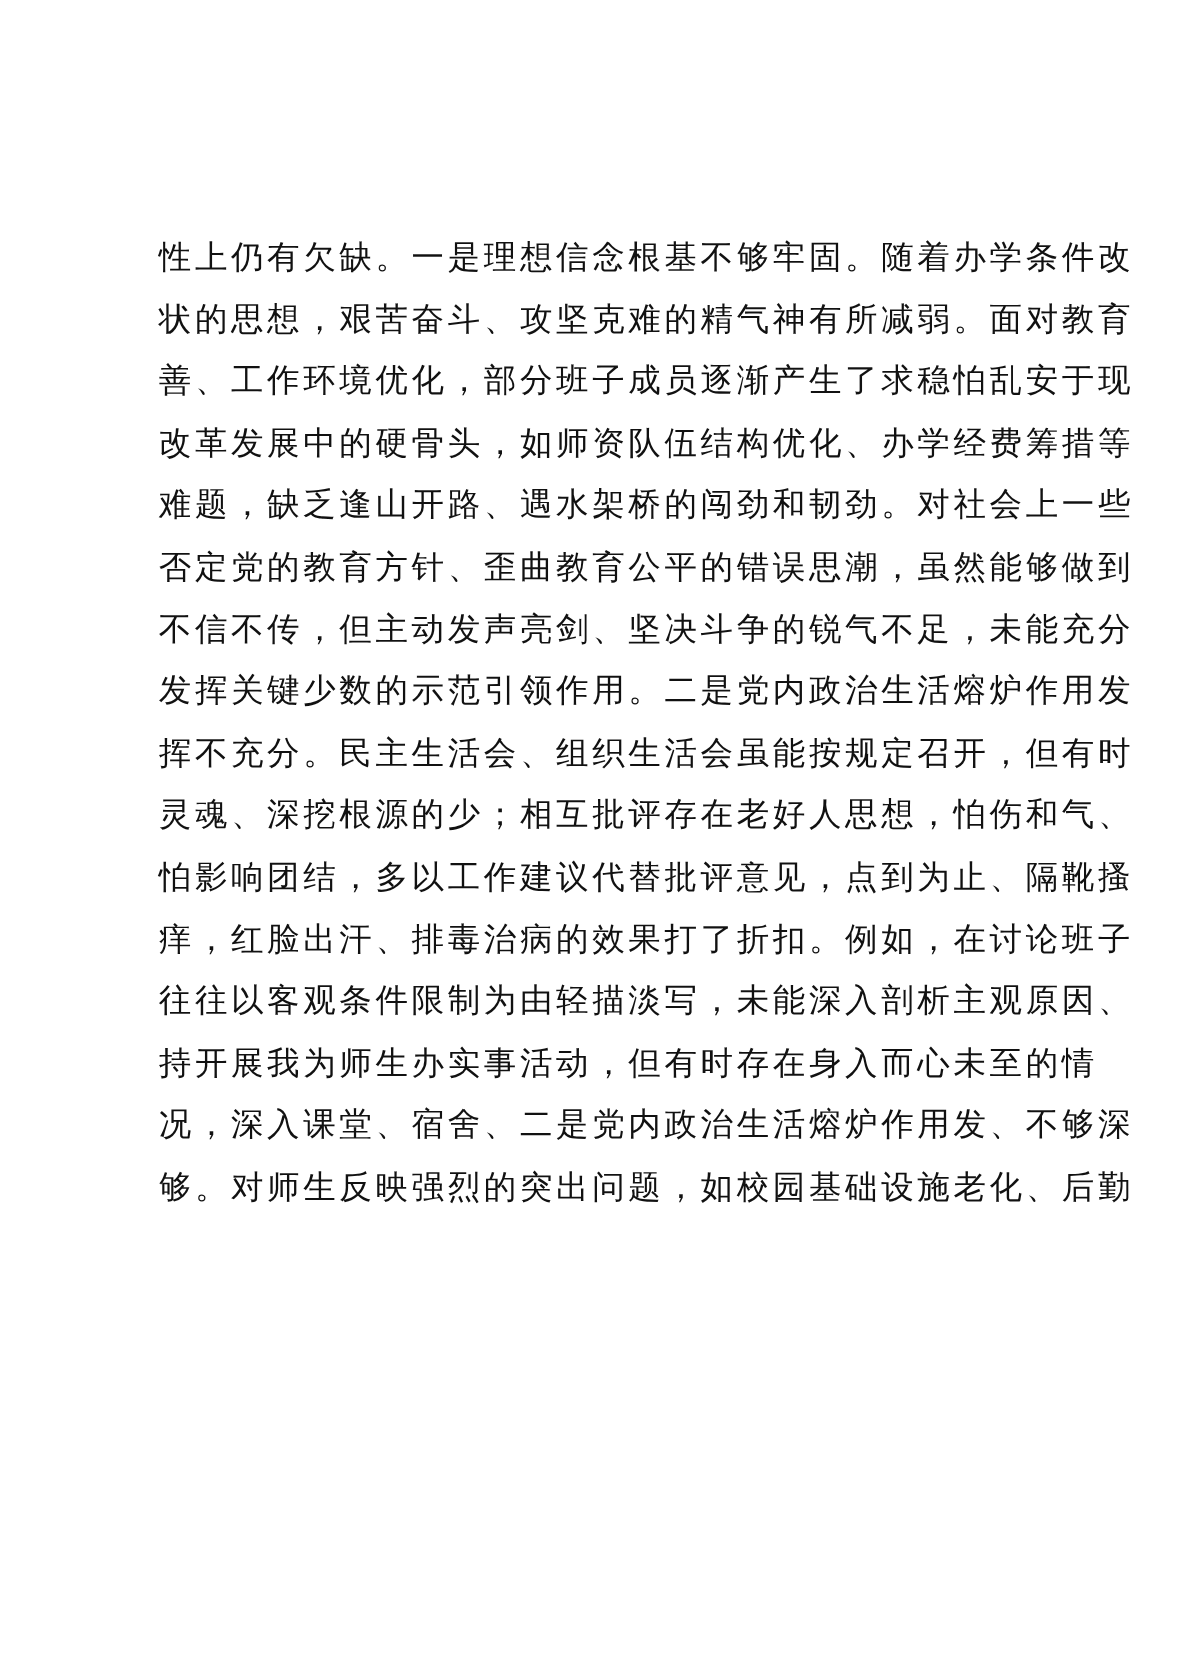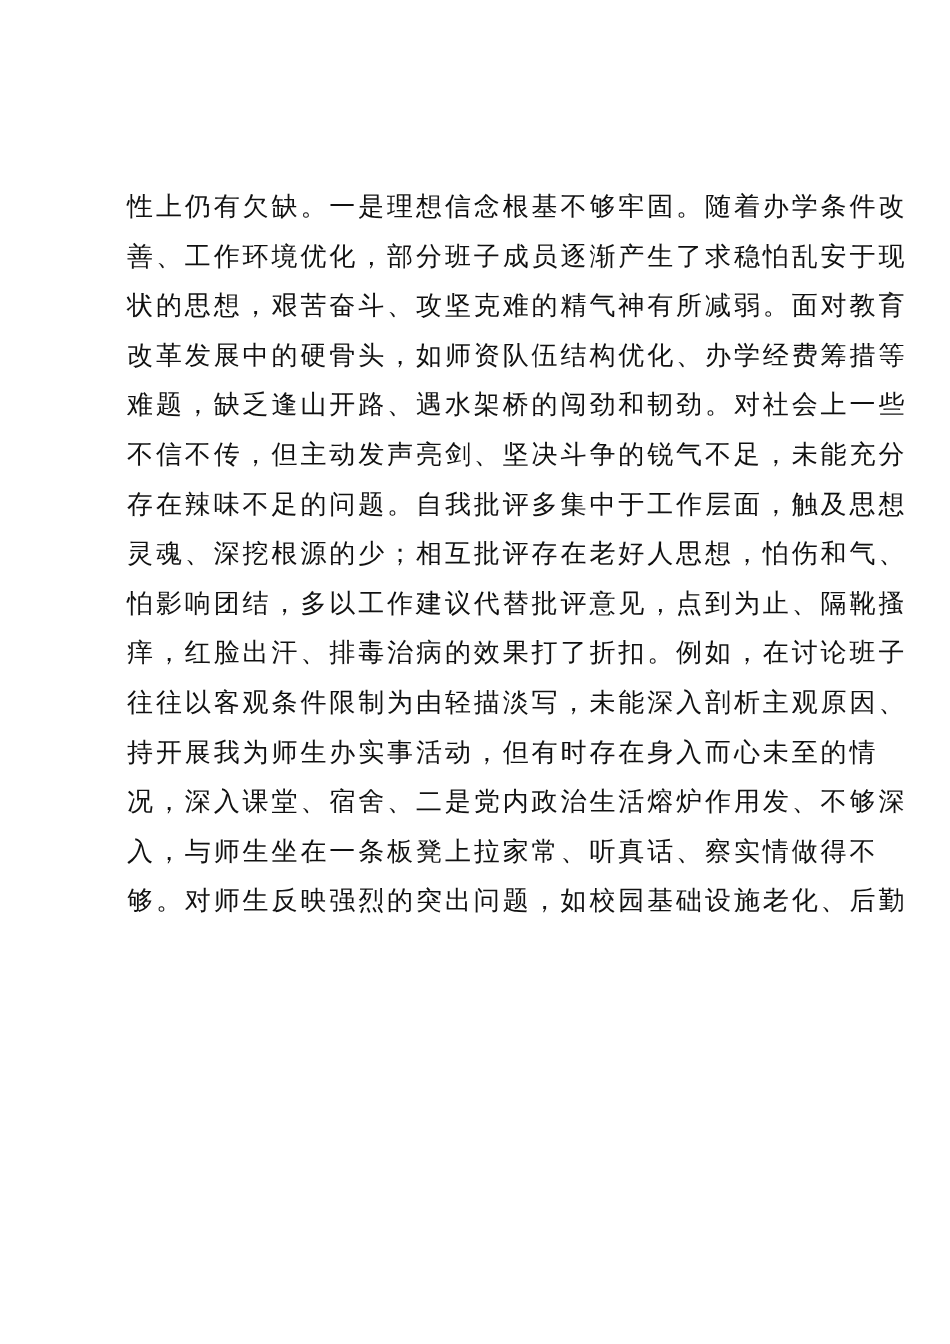--- a/index.html
+++ b/index.html
@@ -22,28 +22,29 @@
     white-space: nowrap;
     letter-spacing: 2.9px;
   }
 </style>
 </head>
 <body>
 
 <div class="page">
   <div class="body-text">
     <span class="line">性上仍有欠缺。一是理想信念根基不够牢固。随着办学条件改</span>
+    <span class="line">状的思想，艰苦奋斗、攻坚克难的精气神有所减弱。面对教育</span>
     <span class="line">善、工作环境优化，部分班子成员逐渐产生了求稳怕乱安于现</span>
-    <span class="line">状的思想，艰苦奋斗、攻坚克难的精气神有所减弱。面对教育</span>
     <span class="line">改革发展中的硬骨头，如师资队伍结构优化、办学经费筹措等</span>
     <span class="line">难题，缺乏逢山开路、遇水架桥的闯劲和韧劲。对社会上一些</span>
+    <span class="line">否定党的教育方针、歪曲教育公平的错误思潮，虽然能够做到</span>
     <span class="line">不信不传，但主动发声亮剑、坚决斗争的锐气不足，未能充分</span>
-    <span class="line">存在辣味不足的问题。自我批评多集中于工作层面，触及思想</span>
+    <span class="line">发挥关键少数的示范引领作用。二是党内政治生活熔炉作用发</span>
+    <span class="line">挥不充分。民主生活会、组织生活会虽能按规定召开，但有时</span>
     <span class="line">灵魂、深挖根源的少；相互批评存在老好人思想，怕伤和气、</span>
     <span class="line">怕影响团结，多以工作建议代替批评意见，点到为止、隔靴搔</span>
     <span class="line">痒，红脸出汗、排毒治病的效果打了折扣。例如，在讨论班子</span>
     <span class="line">往往以客观条件限制为由轻描淡写，未能深入剖析主观原因、</span>
     <span class="line">持开展我为师生办实事活动，但有时存在身入而心未至的情</span>
     <span class="line">况，深入课堂、宿舍、二是党内政治生活熔炉作用发、不够深</span>
-    <span class="line">入，与师生坐在一条板凳上拉家常、听真话、察实情做得不</span>
     <span class="line">够。对师生反映强烈的突出问题，如校园基础设施老化、后勤</span>
   </div>
 </div>
 
 </body></html>

